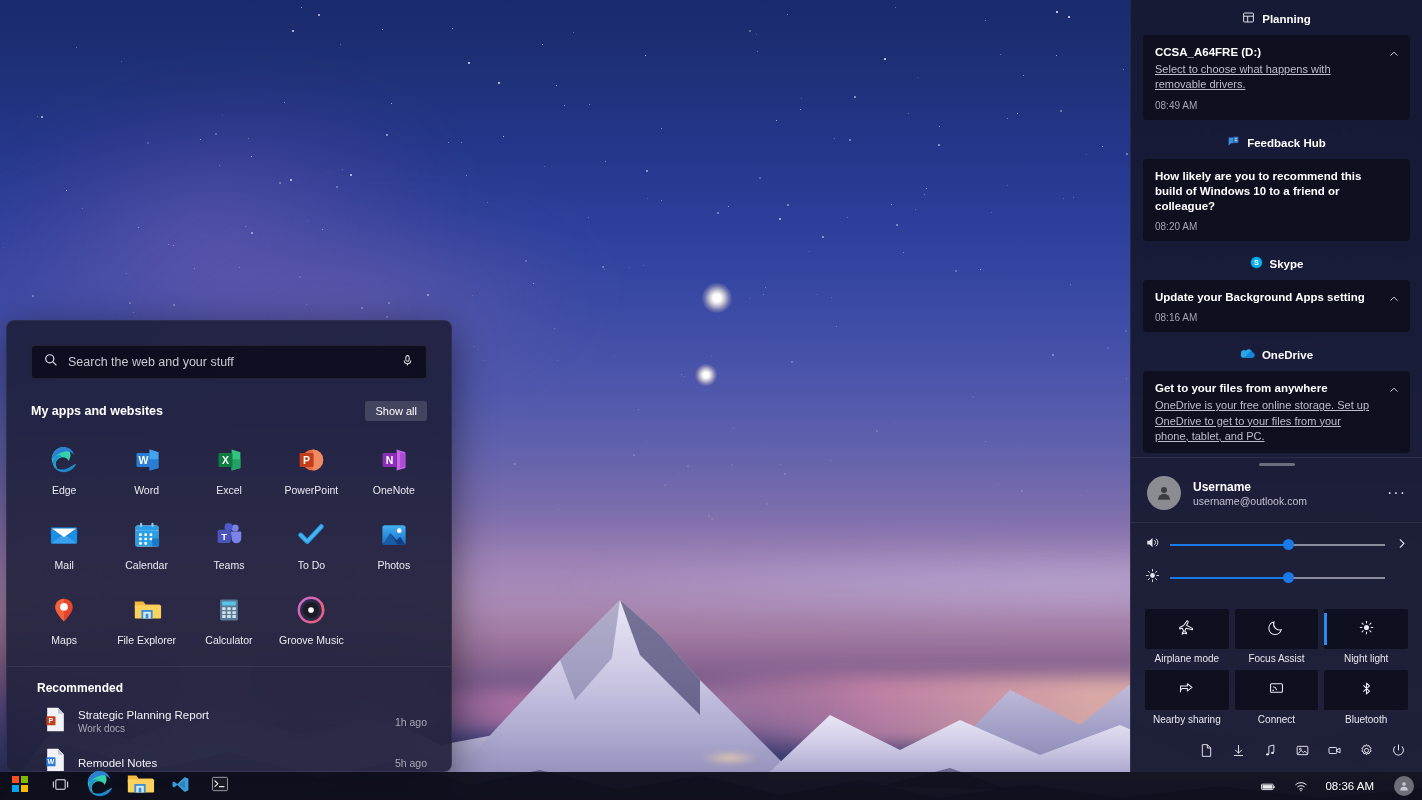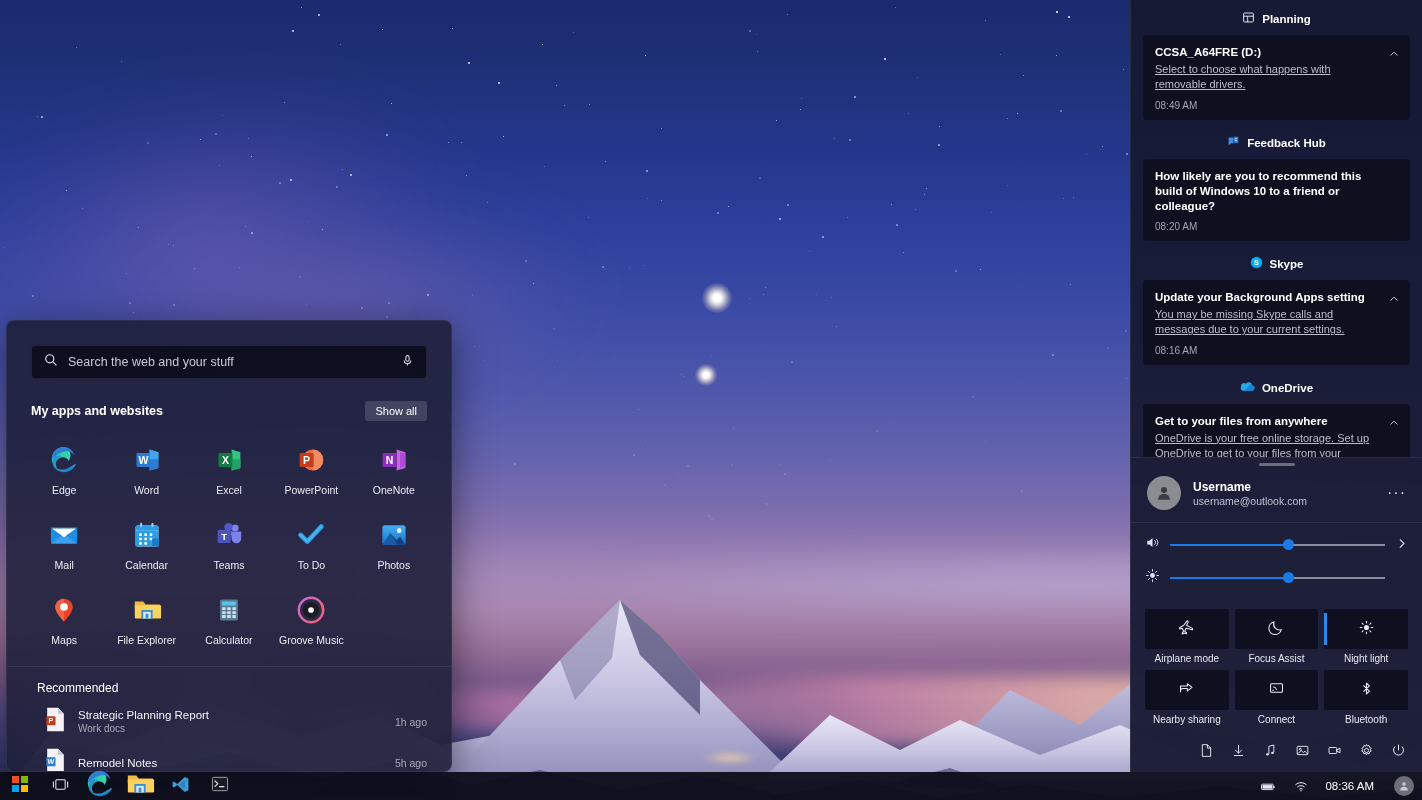--- a/index.html
+++ b/index.html
@@ -102,21 +102,21 @@
   .apps-header .ttl { color:#fff; font-size:12.5px; font-weight:bold; }
   .show-all {
     background:rgba(255,255,255,.14); color:#fff; font-size:11px;
     border:none; border-radius:3px; padding:4px 10px; cursor:pointer;
   }
   .grid { padding:16px 16px 0 16px; display:grid; grid-template-columns:repeat(5,1fr); row-gap:10px; }
   .app { display:flex; flex-direction:column; align-items:center; gap:7px; padding:6px 2px; border-radius:4px; cursor:pointer; }
   .app .ic { width:34px; height:34px; display:flex; align-items:center; justify-content:center; }
   .app .lb { color:#eceaf2; font-size:10.5px; text-align:center; }
   .divider { margin-top:14px; height:1px; background:rgba(255,255,255,.07); }
-  .rec-ttl { color:#fff; font-size:12px; font-weight:normal; padding:14px 39px 6px 30px; }
+  .rec-ttl { color:#fff; font-size:12px; font-weight:bold; padding:14px 39px 6px 30px; }
   .rec-item { display:flex; align-items:center; gap:12px; padding:6px 24px 6px 38px; cursor:pointer; }
   .rec-meta { flex:1; }
   .rec-name { color:#f2f1f6; font-size:11.5px; }
   .rec-sub { color:#a9a8b8; font-size:10px; margin-top:2px; }
   .rec-time { color:#a9a8b8; font-size:10.5px; }
 
   
   #action-center {
     position:absolute; right:0; top:0; width:292px; height:772px;
     background:rgba(23,25,48,.93);
@@ -777,21 +777,20 @@
       </div>
       <div class="grp-hdr">
         <span><svg width="13" height="13" viewBox="0 0 16 16">
             <circle cx="8" cy="8" r="7" fill="#00aff0"></circle>
             <text x="8" y="11.6" font-family="Liberation Sans,sans-serif" font-size="9" font-weight="bold" fill="#fff" text-anchor="middle">S</text>
           </svg></span>
         <span class="nm">Skype</span>
       </div>
       <div class="notif">
         <div class="t">Update your Background Apps setting</div>
-        <div class="b">You may be missing Skype calls and messages due to your current settings.</div>
         <div class="ts">08:16 AM</div>
         <span class="chev"><svg width="12" height="12" viewBox="0 0 16 16" fill="none" stroke="#d0d0de" stroke-width="1.3">
             <path d="M3.5 10 L8 5.5 L12.5 10"></path>
           </svg></span>
       </div>
       <div class="grp-hdr">
         <span><svg width="15" height="13" viewBox="0 0 20 14">
             <path d="M6.4 12.6 h9.4 a3.4 3.4 0 0 0 .3 -6.8 A4.6 4.6 0 0 0 7.6 3.4 A3.8 3.8 0 0 0 1.4 7.2 a3.6 3.6 0 0 0 3.6 5.4 z" fill="#28a8ea"></path>
             <path d="M6.4 12.6 h9.4 a3.4 3.4 0 0 0 .3 -6.8 a4.6 4.6 0 0 0 -2.2 -2.2 z" fill="#0f86d8"></path>
           </svg></span>

